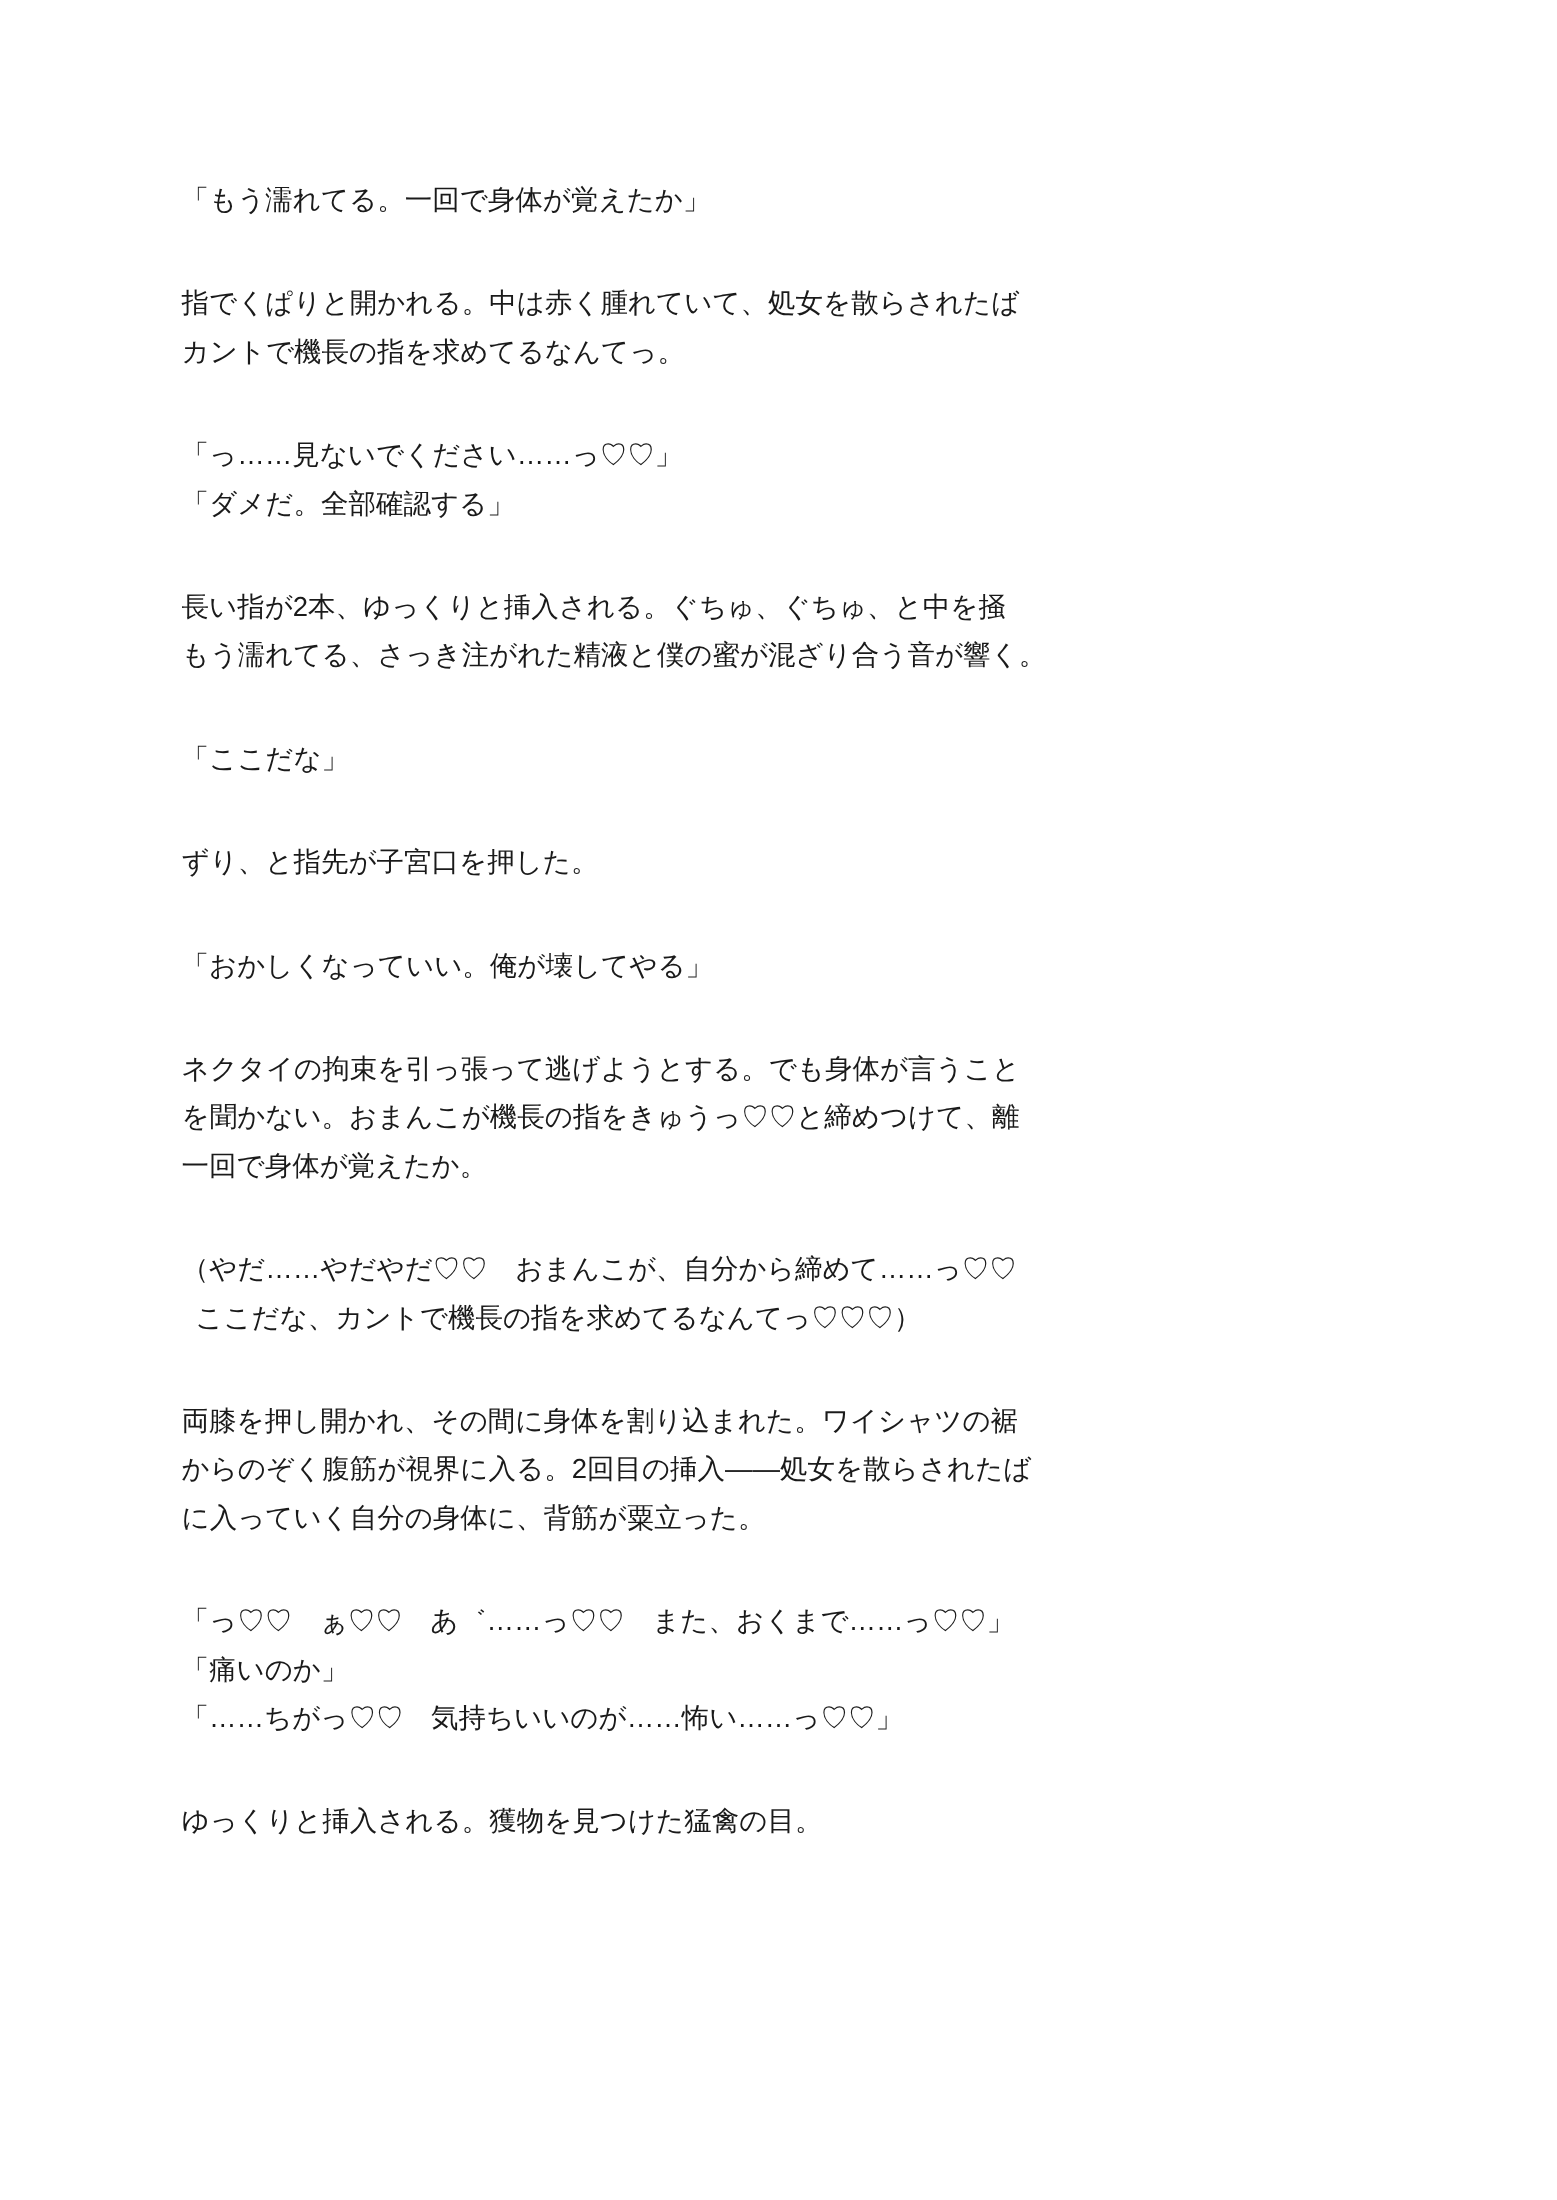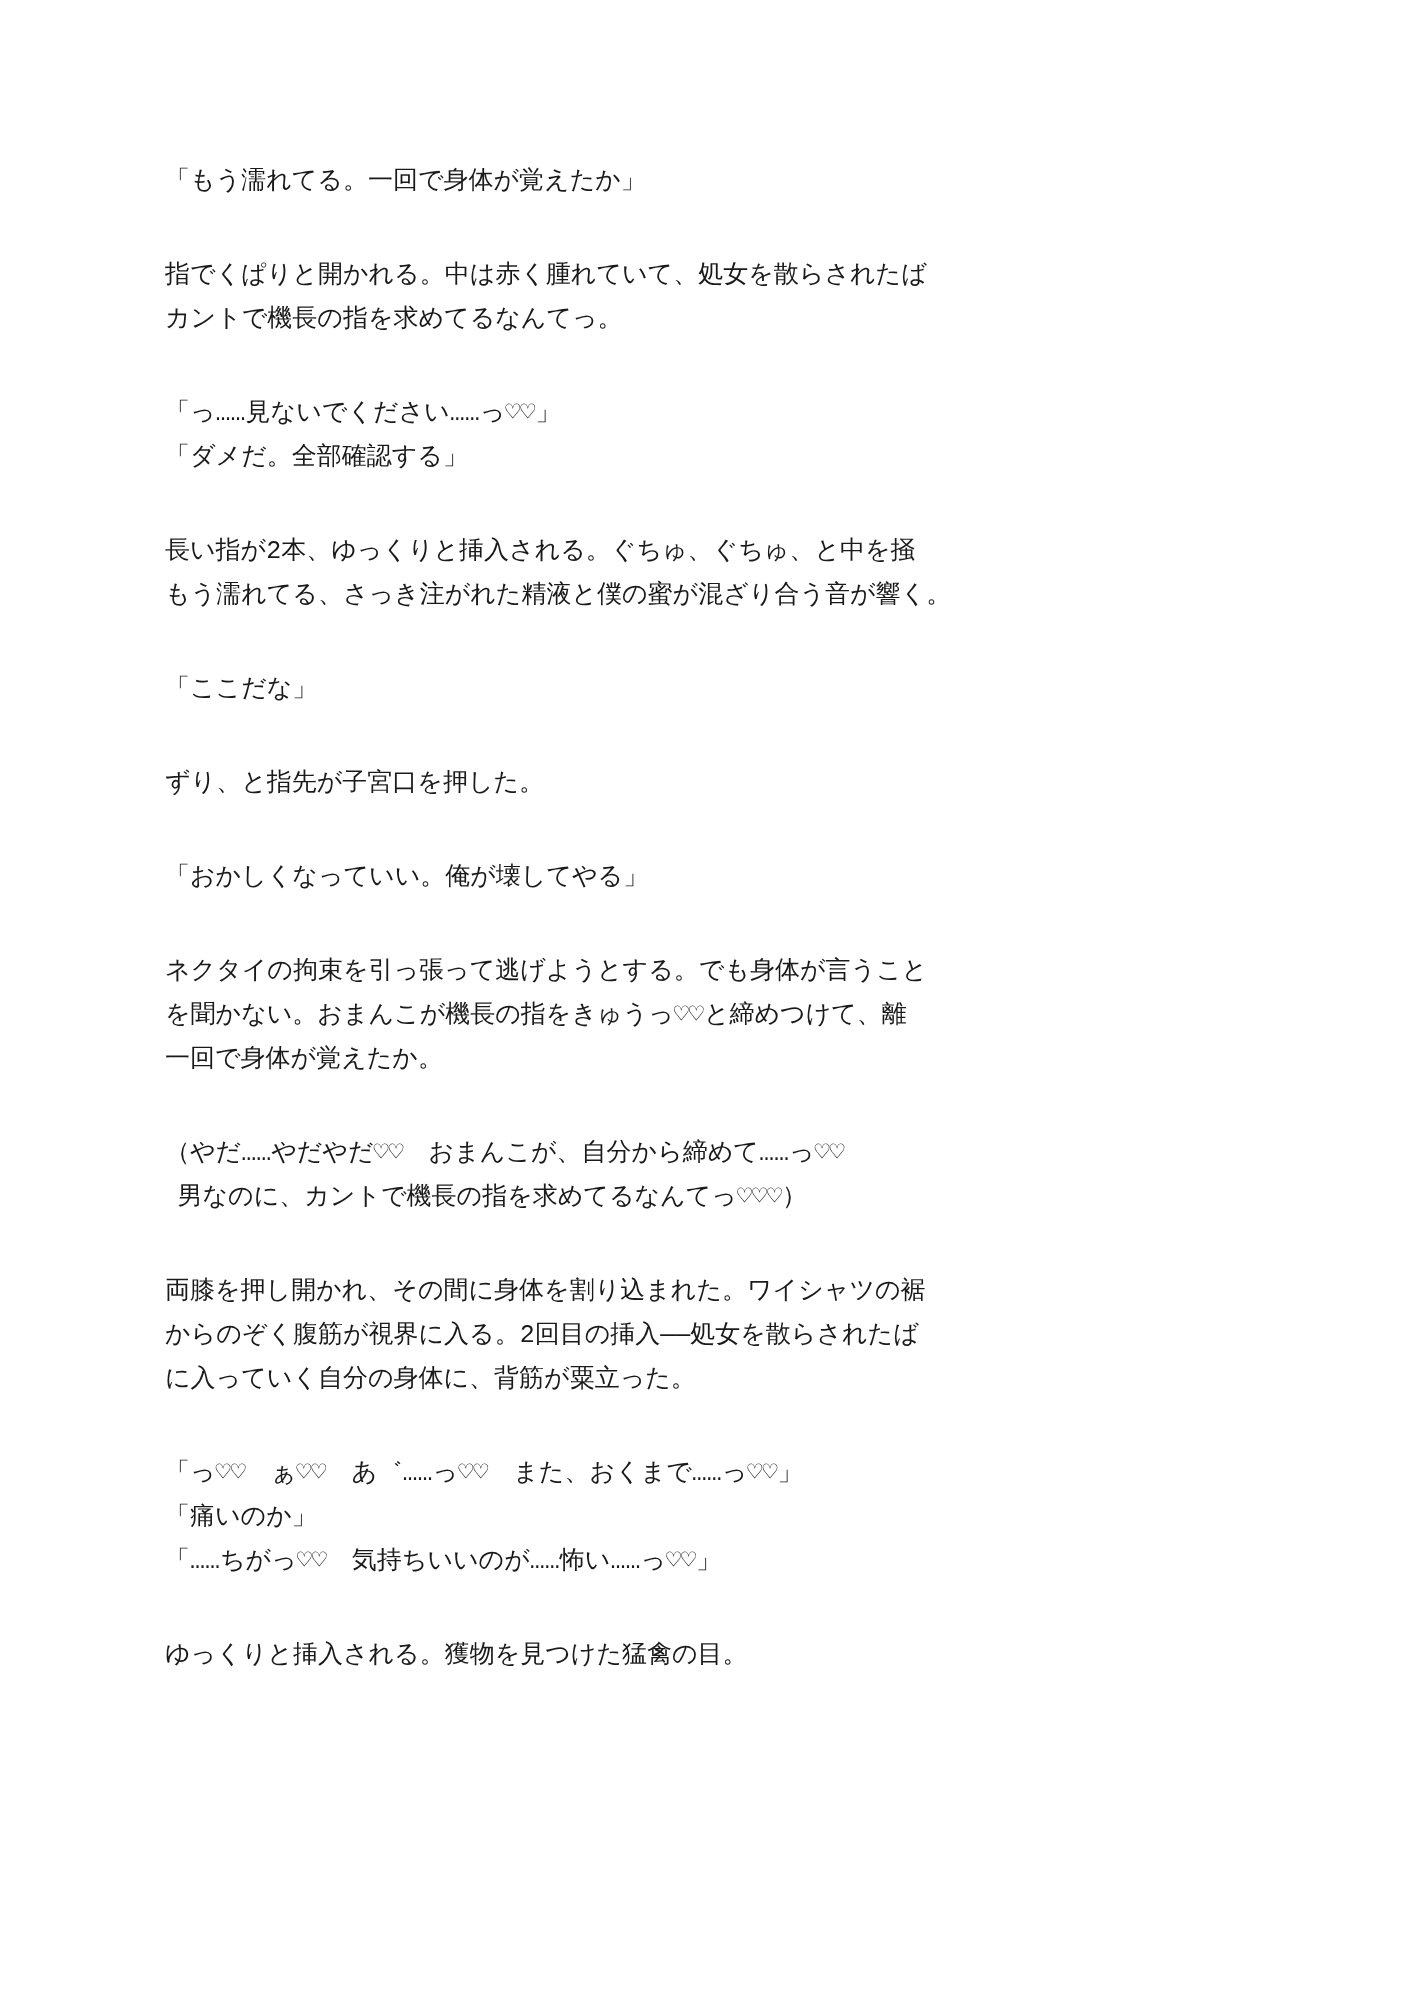--- a/index.html
+++ b/index.html
@@ -8,21 +8,21 @@
     background: #ffffff;
   }
   .page {
     position: relative;
     width: 1415px;
     height: 2000px;
     background: #ffffff;
     box-sizing: border-box;
     padding: 160px 140px 0 165px;
     color: #1a1a1a;
-    font-family: Liberation Mono, monospace;
+    font-family: Liberation Sans, sans-serif;
     font-size: 25px;
     line-height: 44px;
     overflow: hidden;
   }
   .block {
     margin: 0 0 50px 0;
   }
   .line {
     white-space: pre;
     height: 44px;
@@ -65,21 +65,21 @@
   </div>
 
   <div class="block">
     <div class="line">ネクタイの拘束を引っ張って逃げようとする。でも身体が言うこと</div>
     <div class="line">を聞かない。おまんこが機長の指をきゅうっ♡♡と締めつけて、離</div>
     <div class="line">一回で身体が覚えたか。</div>
   </div>
 
   <div class="block">
     <div class="line">（やだ……やだやだ♡♡　おまんこが、自分から締めて……っ♡♡</div>
-    <div class="line"> 男なのに、カントで機長の指を求めてるなんてっ♡♡♡）</div>
+    <div class="line"> ここだな、カントで機長の指を求めてるなんてっ♡♡♡）</div>
   </div>
 
   <div class="block">
     <div class="line">両膝を押し開かれ、その間に身体を割り込まれた。ワイシャツの裾</div>
     <div class="line">からのぞく腹筋が視界に入る。2回目の挿入――処女を散らされたば</div>
     <div class="line">に入っていく自分の身体に、背筋が粟立った。</div>
   </div>
 
   <div class="block">
     <div class="line">「っ♡♡　ぁ♡♡　あ゛……っ♡♡　また、おくまで……っ♡♡」</div>

